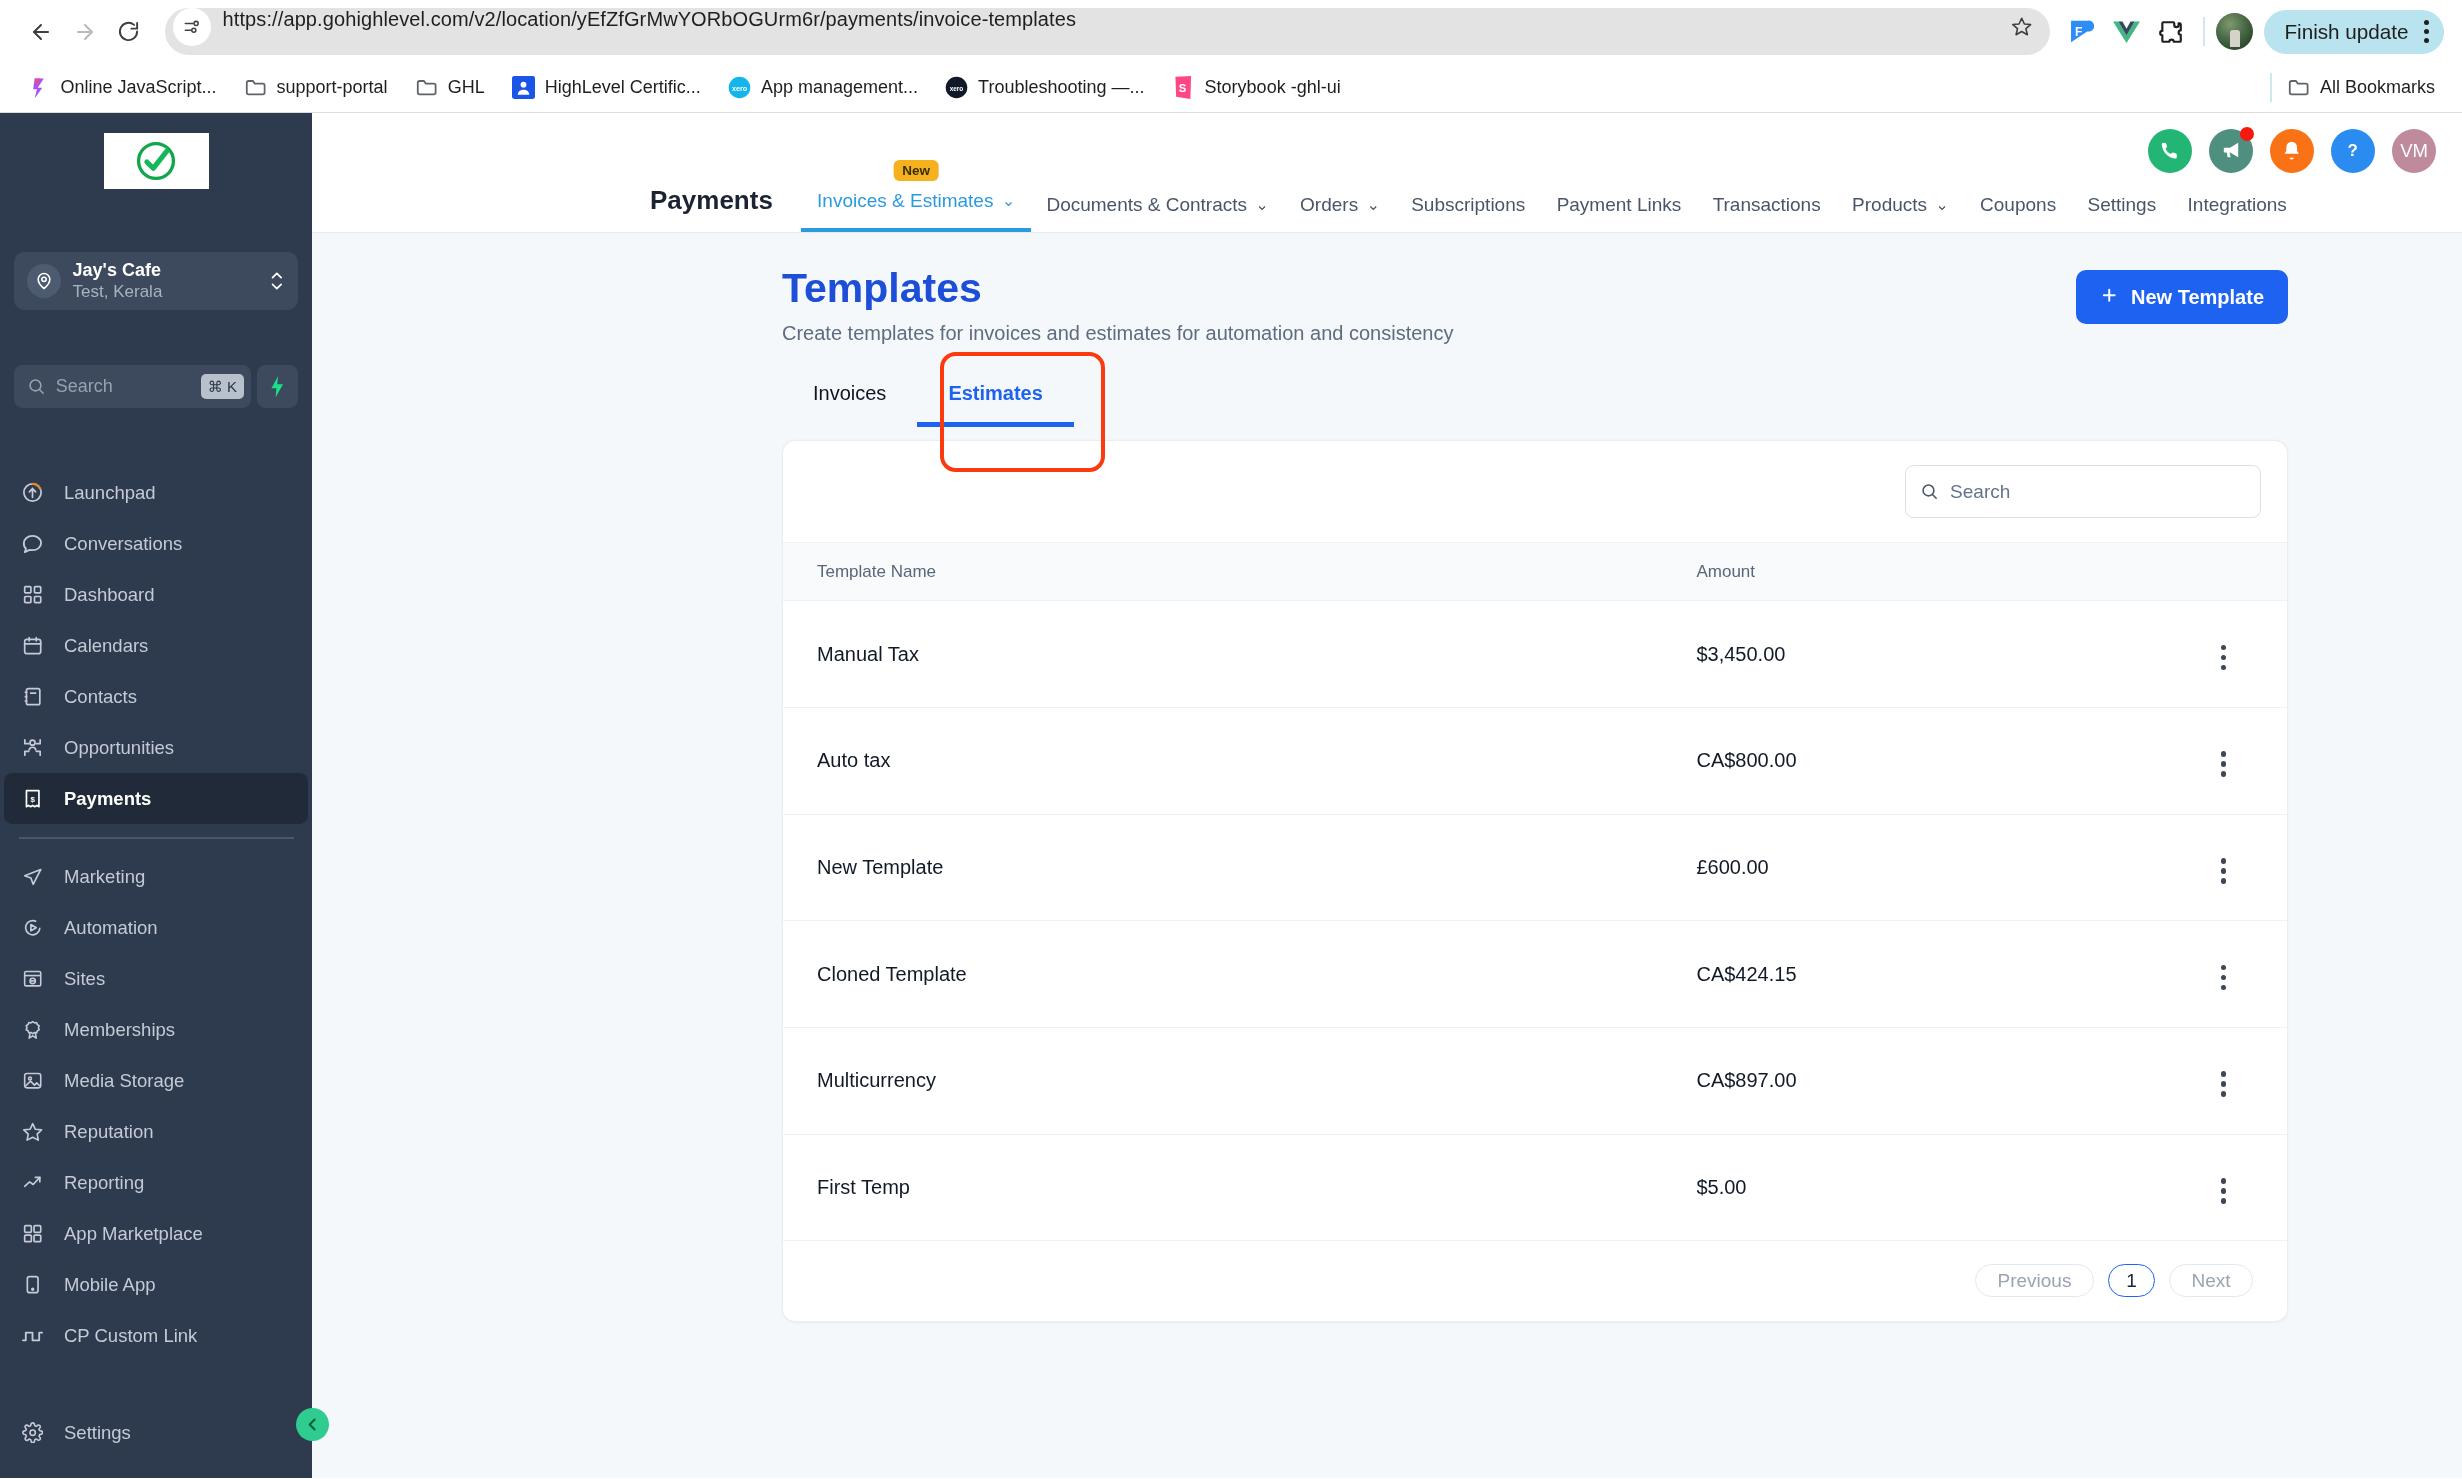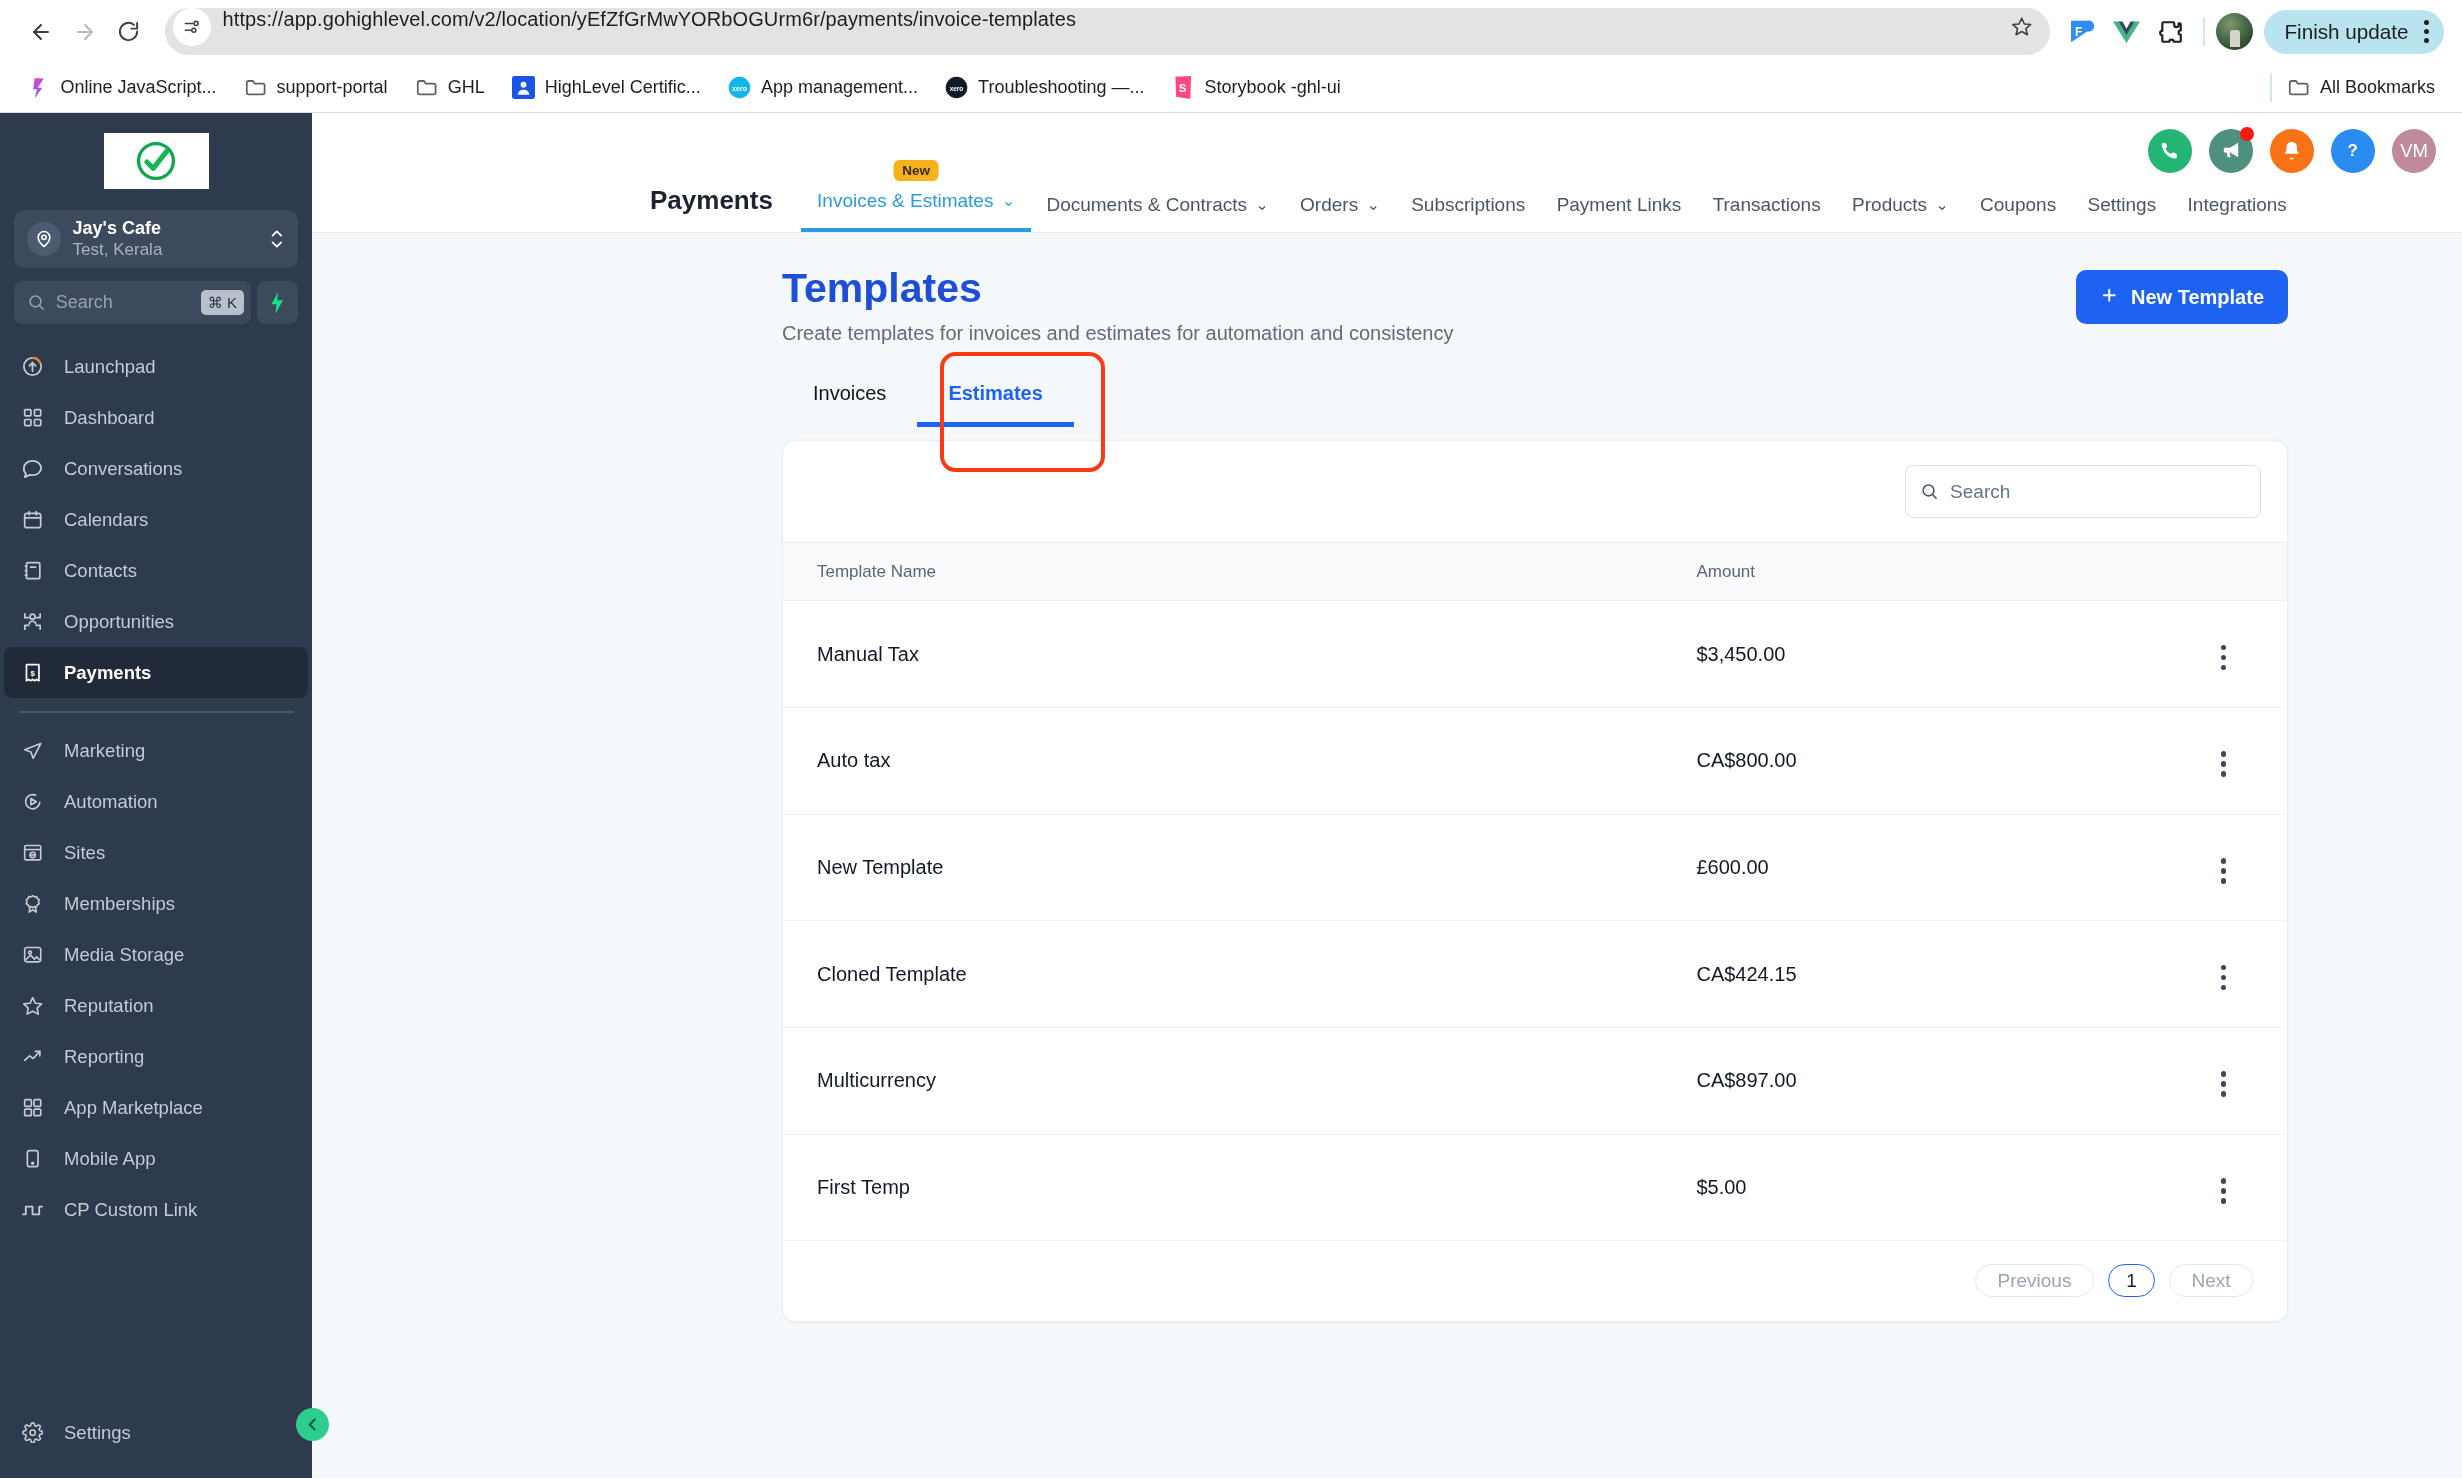--- a/index.html
+++ b/index.html
@@ -91,21 +91,21 @@
     position: absolute; right: 15.7px; display: flex; align-items: center; gap: 0;
   }
   .bm-sep { width: 2.1px; height: 28.5px; background: #cfe8ef; margin-right: 14.2px; }
 
   
   .app { display: flex; width: 2462px; height: calc(1479px - 63px - 51px); }
 
   
   .sidebar {
     width: 312px; flex: 0 0 312px; background: #2e3a4d;
-    display: flex; flex-direction: column; position: relative;
+    display: flex; flex-direction: column; position: relative; gap: 42px;
   }
   .logo-wrap { padding: 20px 0 14.2px; display: flex; justify-content: center; }
   .logo-box {
     width: 105px; height: 56px; background: #ffffff;
     display: flex; align-items: center; justify-content: center;
   }
   .loc-card {
     margin: 7.1px 14.2px 0; height: 58px;
     background: #3d4a5d; border-radius: 10px;
     display: flex; align-items: center; padding: 0 13px; gap: 11.4px;
@@ -471,36 +471,36 @@
           <svg width="23" height="23" viewBox="0 0 24 24" fill="none" stroke="#c4cbd6" stroke-width="1.8" stroke-linecap="round">
               <circle cx="12" cy="12" r="9"></circle>
               <path d="M12 17v-9m0 0l-3.2 3.4M12 8l3.2 3.4"></path>
               <path d="M12 3a9 9 0 0 1 8 5" stroke="#e0892c" stroke-width="2.2"></path>
             </svg>
         </span>
         <span>Launchpad</span>
       </div>
       <div class="nav-item">
         <span class="ni-ico">
+          <svg width="23" height="23" viewBox="0 0 24 24" fill="none" stroke="#c4cbd6" stroke-width="1.9" stroke-linejoin="round">
+              <path d="M21 11.5c0 4.2-4 7.5-9 7.5a10.7 10.7 0 0 1-3-.4L4 21l1.2-3.5A7.3 7.3 0 0 1 3 11.5C3 7.4 7 4 12 4s9 3.4 9 7.5z"></path>
+            </svg>
+        </span>
+        <span>Conversations</span>
+      </div>
+      <div class="nav-item">
+        <span class="ni-ico">
           <svg width="21.4" height="21.4" viewBox="0 0 24 24" fill="none" stroke="#c4cbd6" stroke-width="1.9">
               <rect x="3" y="3" width="7" height="7" rx="1"></rect>
               <rect x="14" y="3" width="7" height="7" rx="1"></rect>
               <rect x="3" y="14" width="7" height="7" rx="1"></rect>
               <rect x="14" y="14" width="7" height="7" rx="1"></rect>
             </svg>
         </span>
         <span>Dashboard</span>
-      </div>
-      <div class="nav-item">
-        <span class="ni-ico">
-          <svg width="23" height="23" viewBox="0 0 24 24" fill="none" stroke="#c4cbd6" stroke-width="1.9" stroke-linejoin="round">
-              <path d="M21 11.5c0 4.2-4 7.5-9 7.5a10.7 10.7 0 0 1-3-.4L4 21l1.2-3.5A7.3 7.3 0 0 1 3 11.5C3 7.4 7 4 12 4s9 3.4 9 7.5z"></path>
-            </svg>
-        </span>
-        <span>Conversations</span>
       </div>
       <div class="nav-item">
         <span class="ni-ico">
           <svg width="21.4" height="21.4" viewBox="0 0 24 24" fill="none" stroke="#c4cbd6" stroke-width="1.9" stroke-linecap="round">
               <rect x="3" y="5" width="18" height="16" rx="2.5"></rect>
               <line x1="3" y1="10" x2="21" y2="10"></line>
               <line x1="8" y1="3" x2="8" y2="6.5"></line>
               <line x1="16" y1="3" x2="16" y2="6.5"></line>
             </svg>
         </span>

